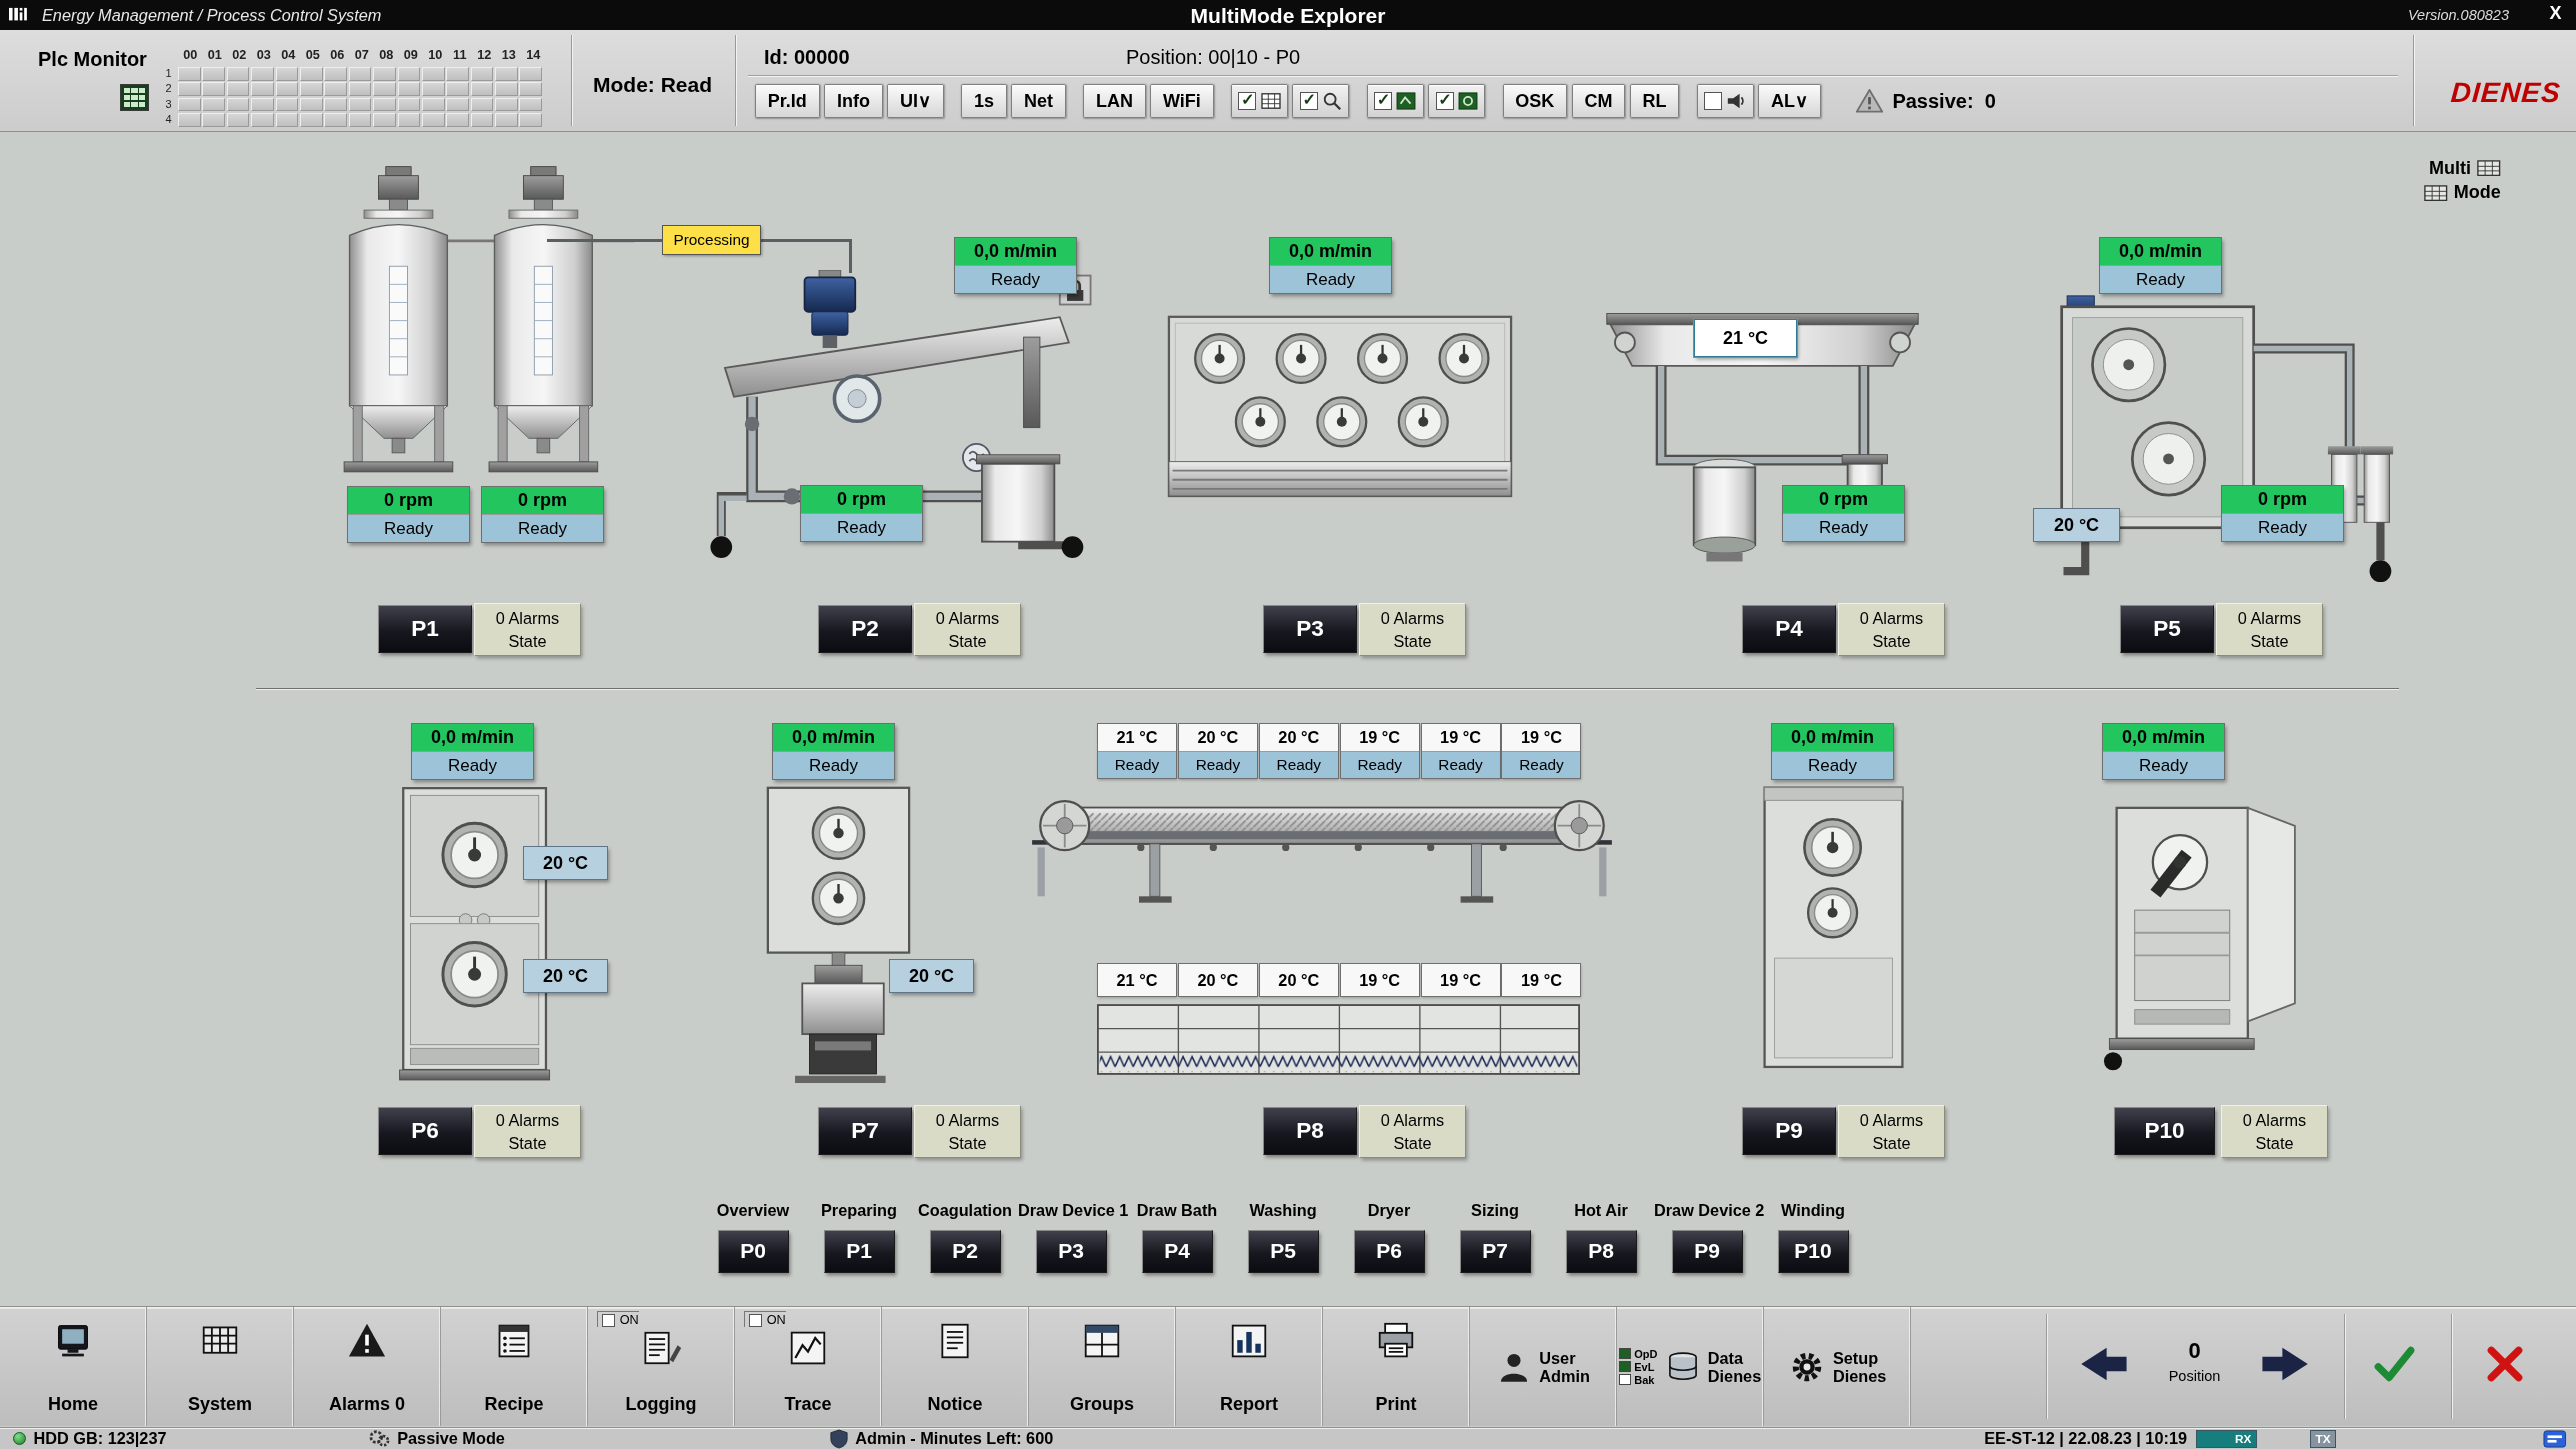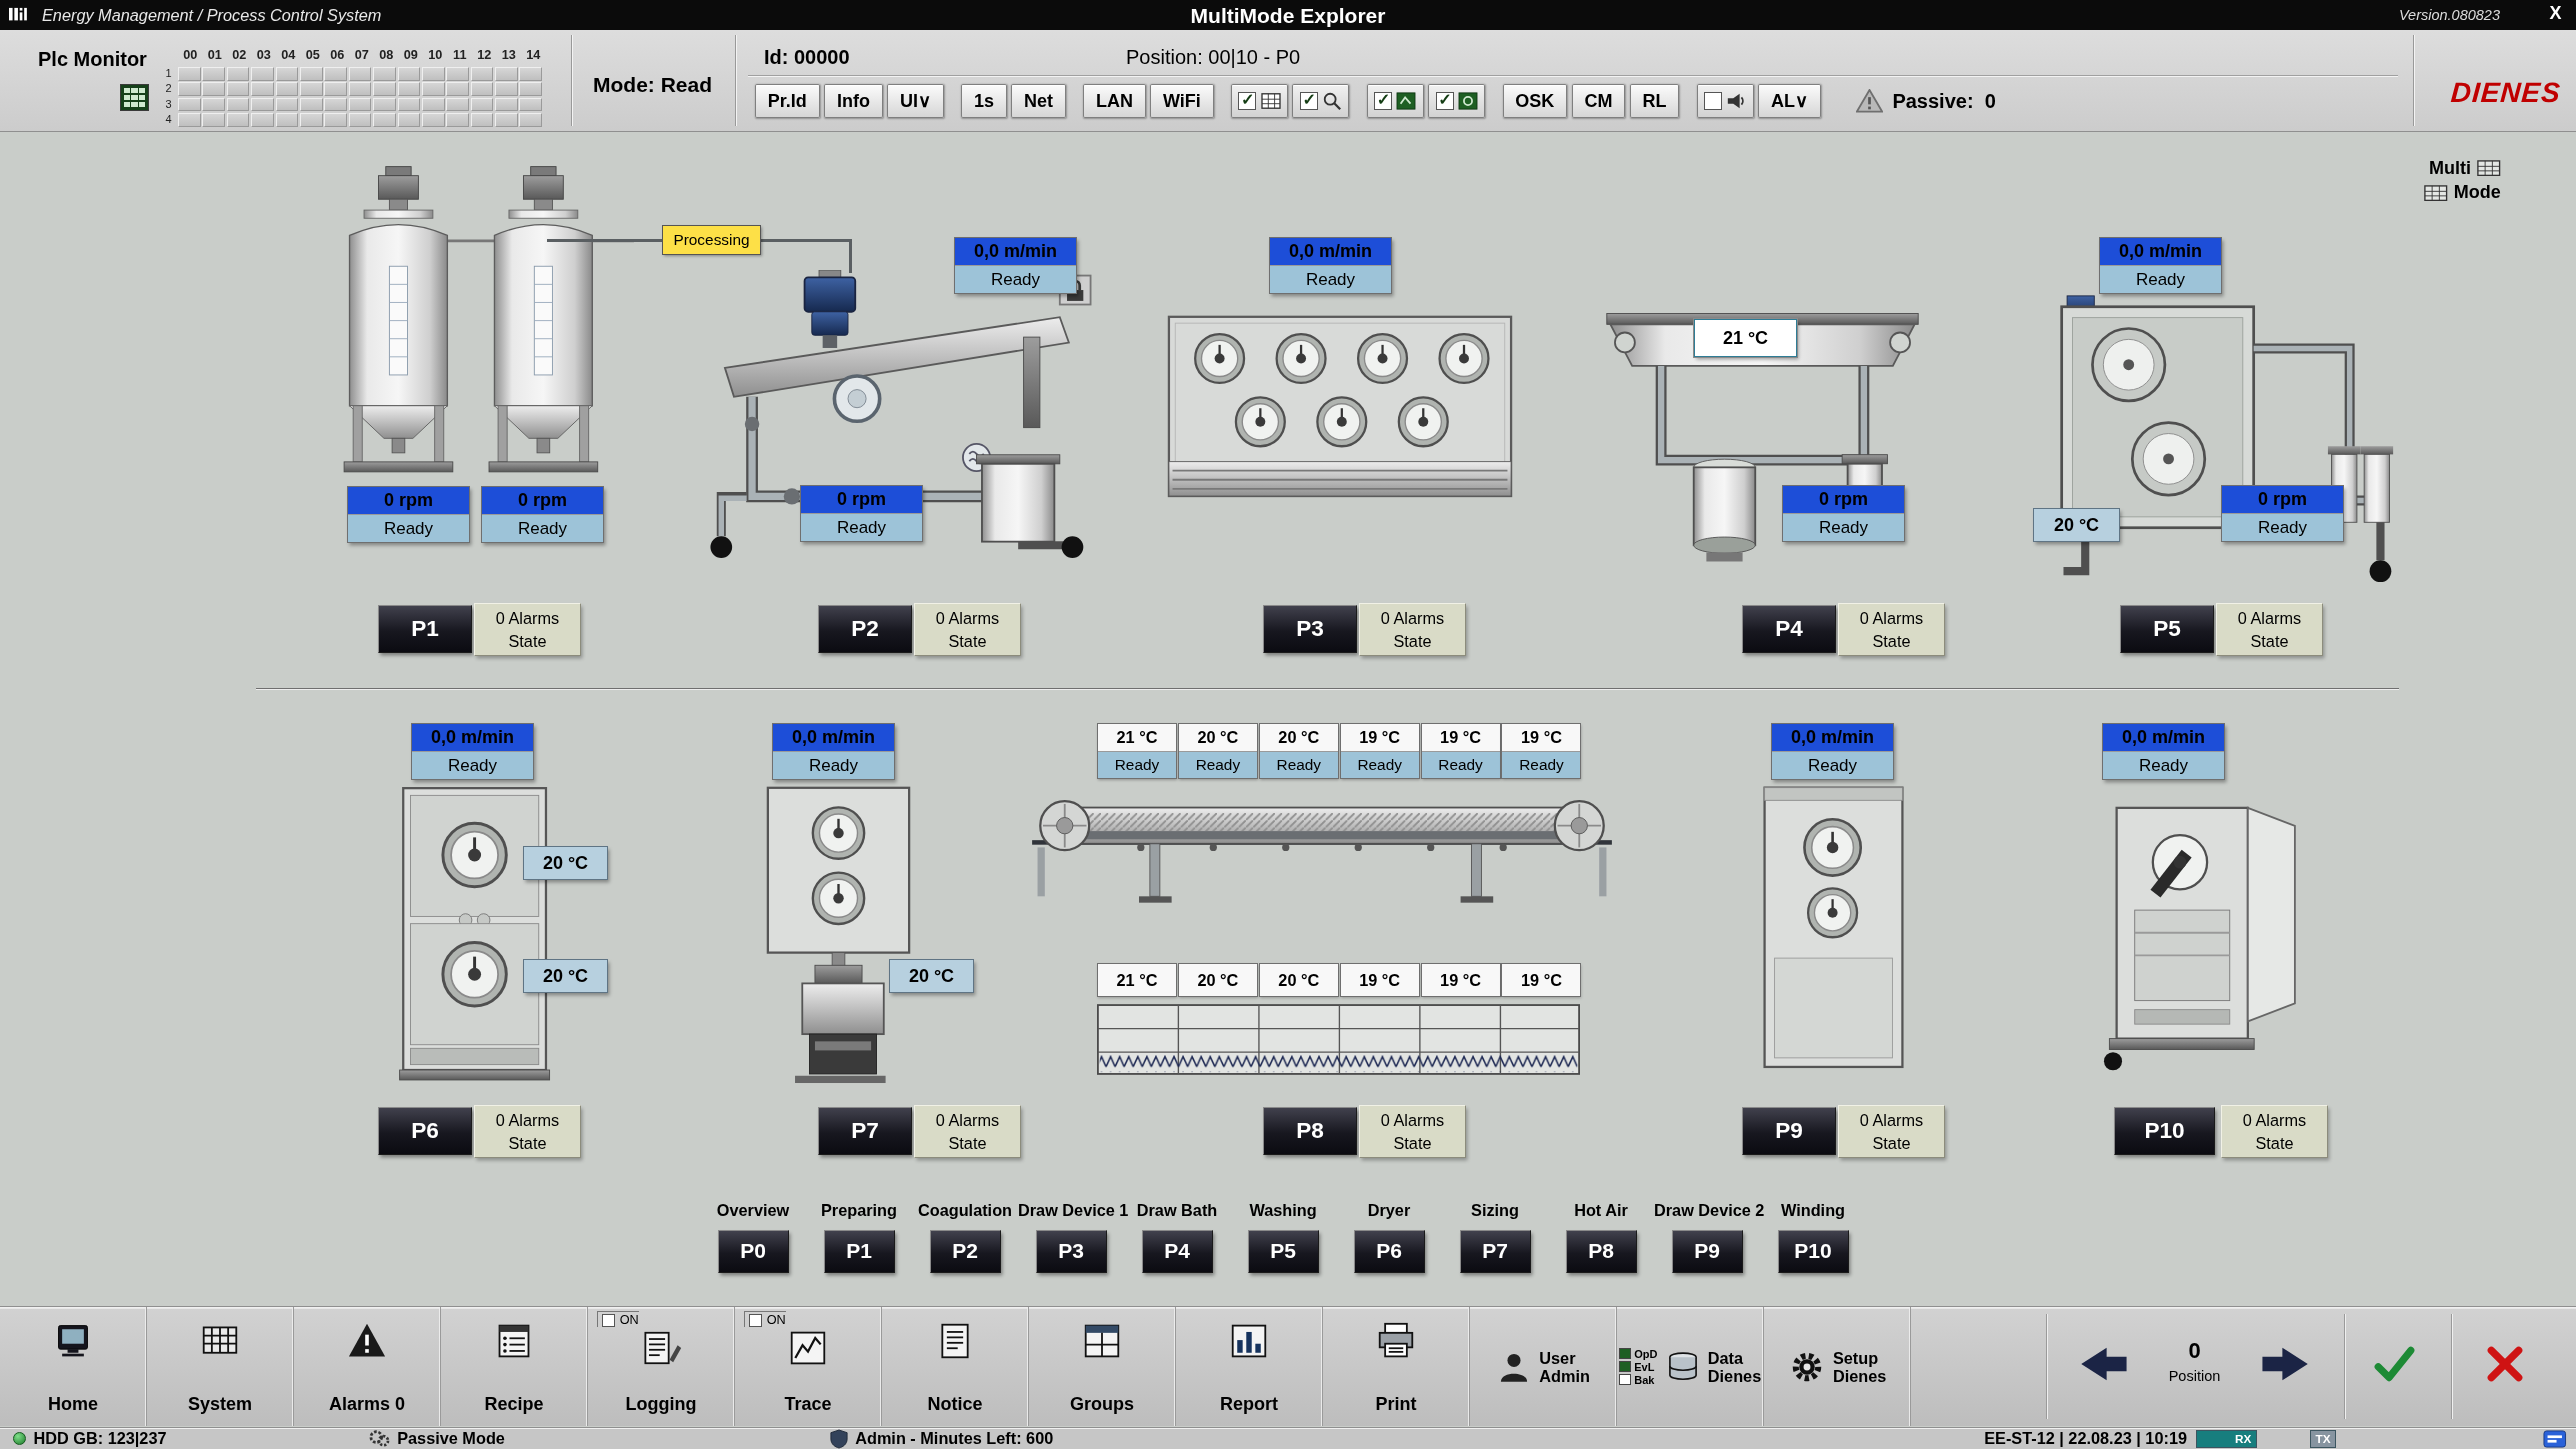--- a/index.html
+++ b/index.html
@@ -5,21 +5,21 @@
 *{margin:0;padding:0;box-sizing:border-box;}
 html,body{width:2576px;height:1449px;}
 body{position:relative;overflow:hidden;background:#c9cdc9;color:#000;font-family:"Liberation Sans",sans-serif;}
 button{font-family:inherit;cursor:default;}
 
 
 #titlebar{position:absolute;top:0;left:0;width:100%;height:30px;background:#0b0b0b;color:#fff;}
 #app-logo{position:absolute;left:9px;top:6.3px;}
 #app-context{position:absolute;left:42px;top:6.3px;font-style:italic;font-size:16.3px;color:#e8e8e8;}
 #app-title{position:absolute;left:50%;transform:translateX(-50%);top:3.6px;font-weight:bold;font-size:21px;}
-#app-version{position:absolute;right:76px;top:7.2px;font-style:italic;font-size:14.5px;color:#dcdcdc;}
+#app-version{position:absolute;right:67px;top:7.2px;font-style:italic;font-size:14.5px;color:#dcdcdc;}
 #app-close{position:absolute;right:14.5px;top:2.7px;background:none;border:none;color:#fff;font-weight:bold;font-size:18px;}
 
 
 #header{position:absolute;top:30px;left:0;width:100%;height:102px;background:linear-gradient(#dddddd,#cccccc);border-bottom:1.8px solid #8f8f8f;}
 .vsep{position:absolute;top:5.4px;bottom:5.4px;width:1.8px;border-left:0.9px solid #999;border-right:0.9px solid #f3f3f3;}
 .hsep{position:absolute;height:1.8px;border-top:0.9px solid #a0a0a0;border-bottom:0.9px solid #f3f3f3;}
 #plc-label{position:absolute;left:38px;top:18px;font-weight:bold;font-size:20px;}
 #plc-indicator{position:absolute;left:120px;top:54px;width:29px;height:27px;background:#16401a;border:1.8px solid #3a3a3a;display:grid;grid-template-columns:repeat(3,1fr);grid-template-rows:repeat(3,1fr);gap:1.8px;padding:2.7px;}
 #plc-indicator span{background:#cfe9cf;}
 #plc-cols{position:absolute;left:178px;top:18px;display:flex;}
@@ -39,21 +39,21 @@
 .cbx.checked::after{content:"✓";position:absolute;left:1.8px;top:-2.7px;font-size:16.3px;font-weight:bold;color:#143d14;}
 .cbx.small{width:13.6px;height:13.6px;}
 #warn-wrap{display:flex;align-items:center;margin-left:31px;gap:9px;}
 #warn-text{font-weight:bold;font-size:20px;}
 #brand{position:absolute;left:2451px;top:47px;font-weight:bold;font-style:italic;font-size:28px;color:#c00000;letter-spacing:0.9px;transform:skewX(-4deg);}
 
 
 .svgbox{position:absolute;}
 .pipe{position:absolute;background:#5a5f62;}
 .status-box{position:absolute;width:123px;border:0.9px solid #6f6f6f;box-shadow:1.8px 2.7px 3.6px rgba(0,0,0,.35);background:#fff;}
-.status-box .val{height:28px;background:#1d4ed8;border-bottom:0.9px solid #9a9a9a;font-weight:bold;font-size:18px;display:flex;align-items:center;justify-content:center;}
+.status-box .val{height:28px;background:#22c55e;border-bottom:0.9px solid #9a9a9a;font-weight:bold;font-size:18px;display:flex;align-items:center;justify-content:center;}
 .status-box .state{height:27px;background:#9dc3d8;font-size:17px;display:flex;align-items:center;justify-content:center;}
 .zone-row{position:absolute;display:flex;gap:0.9px;}
 .zonebox{width:80px;border:0.9px solid #6f6f6f;background:#fff;box-shadow:0.9px 1.8px 2.7px rgba(0,0,0,.3);}
 .zonebox .val{height:28px;background:#f8f8f8;border-bottom:0.9px solid #9a9a9a;font-weight:bold;font-size:16.3px;display:flex;align-items:center;justify-content:center;}
 .zonebox .state{height:26px;background:#9dc3d8;font-size:15.4px;display:flex;align-items:center;justify-content:center;}
 .zone-temp{width:80px;height:34px;background:#f8f8f8;border:0.9px solid #6f6f6f;font-weight:bold;font-size:16.3px;display:flex;align-items:center;justify-content:center;box-shadow:0.9px 1.8px 2.7px rgba(0,0,0,.25);}
 .temp-box{position:absolute;display:flex;align-items:center;justify-content:center;font-weight:bold;font-size:18px;box-shadow:1.8px 2.7px 3.6px rgba(0,0,0,.35);}
 .temp-blue{background:#b7d0df;border:0.9px solid #5f7484;}
 .temp-hl{background:#ffffff;border:1.8px solid #2e7d96;outline:0.9px solid #8a8a8a;}
 .pbtn{position:absolute;width:94px;height:48px;background:linear-gradient(#41414d,#17171f 55%,#0b0b11);color:#fff;font-weight:bold;font-size:22.6px;display:flex;align-items:center;justify-content:center;border:1.8px solid;border-color:#8a8a8a #1a1a1a #1a1a1a #8a8a8a;box-shadow:1.8px 2.7px 3.6px rgba(0,0,0,.4);}

